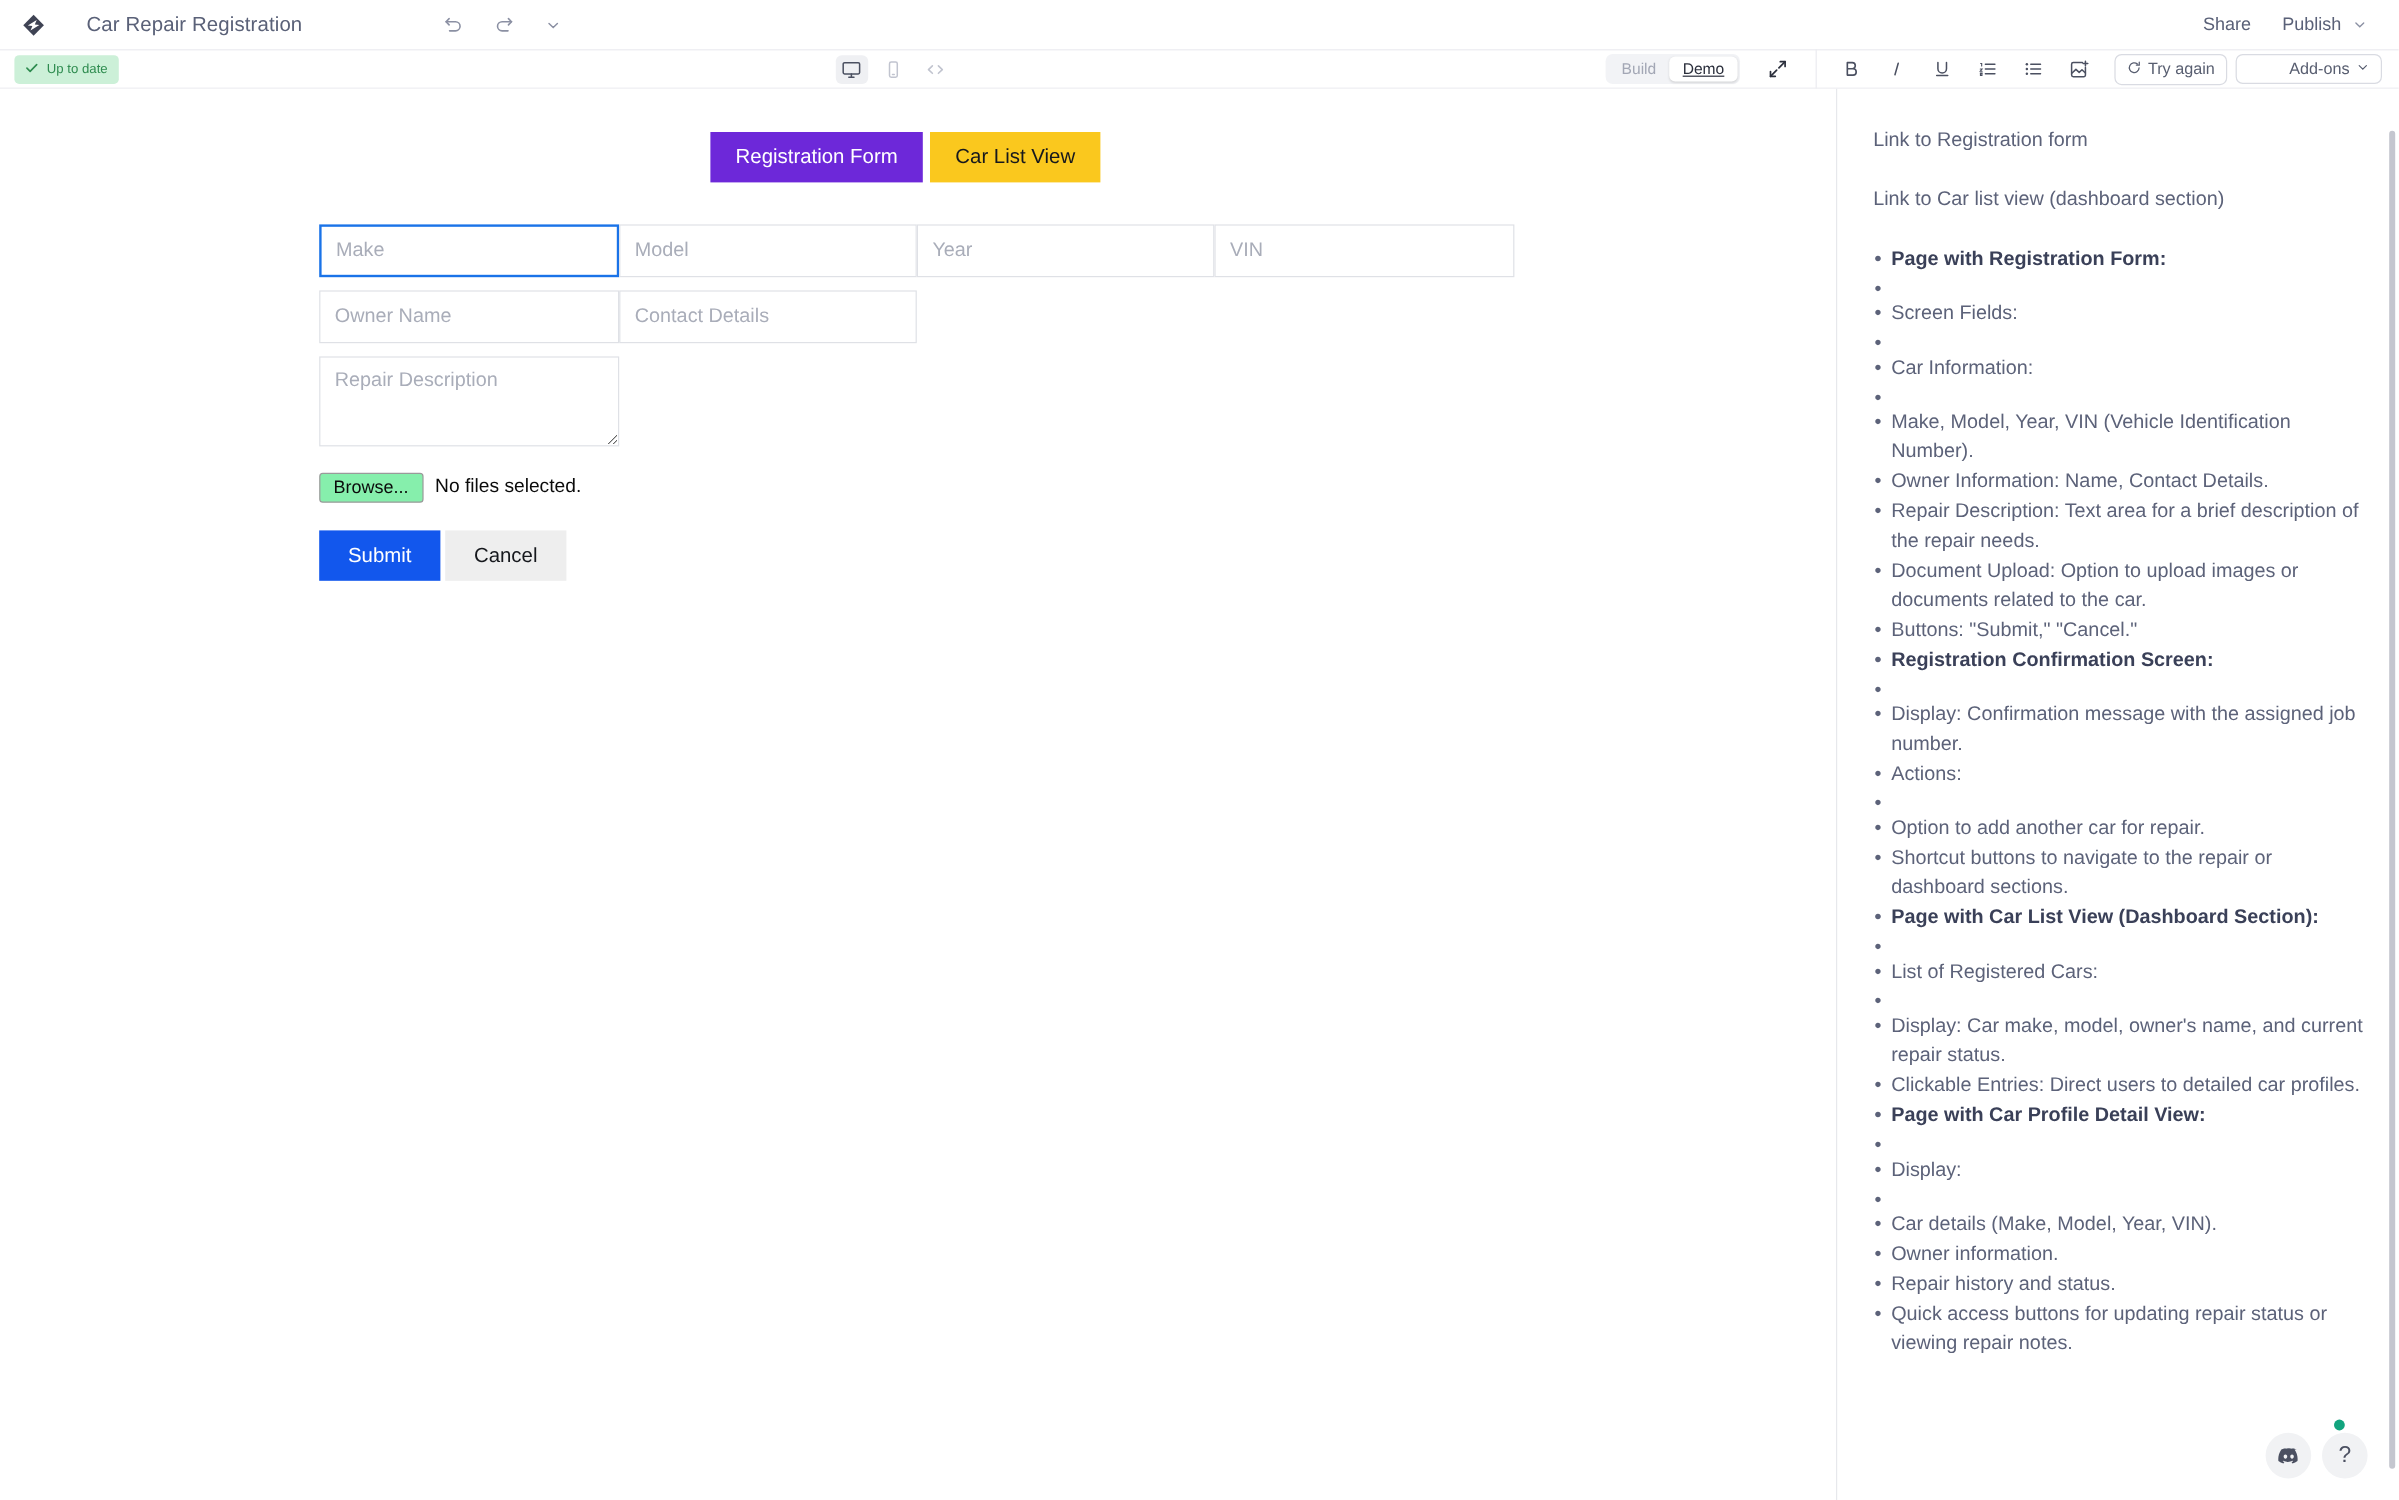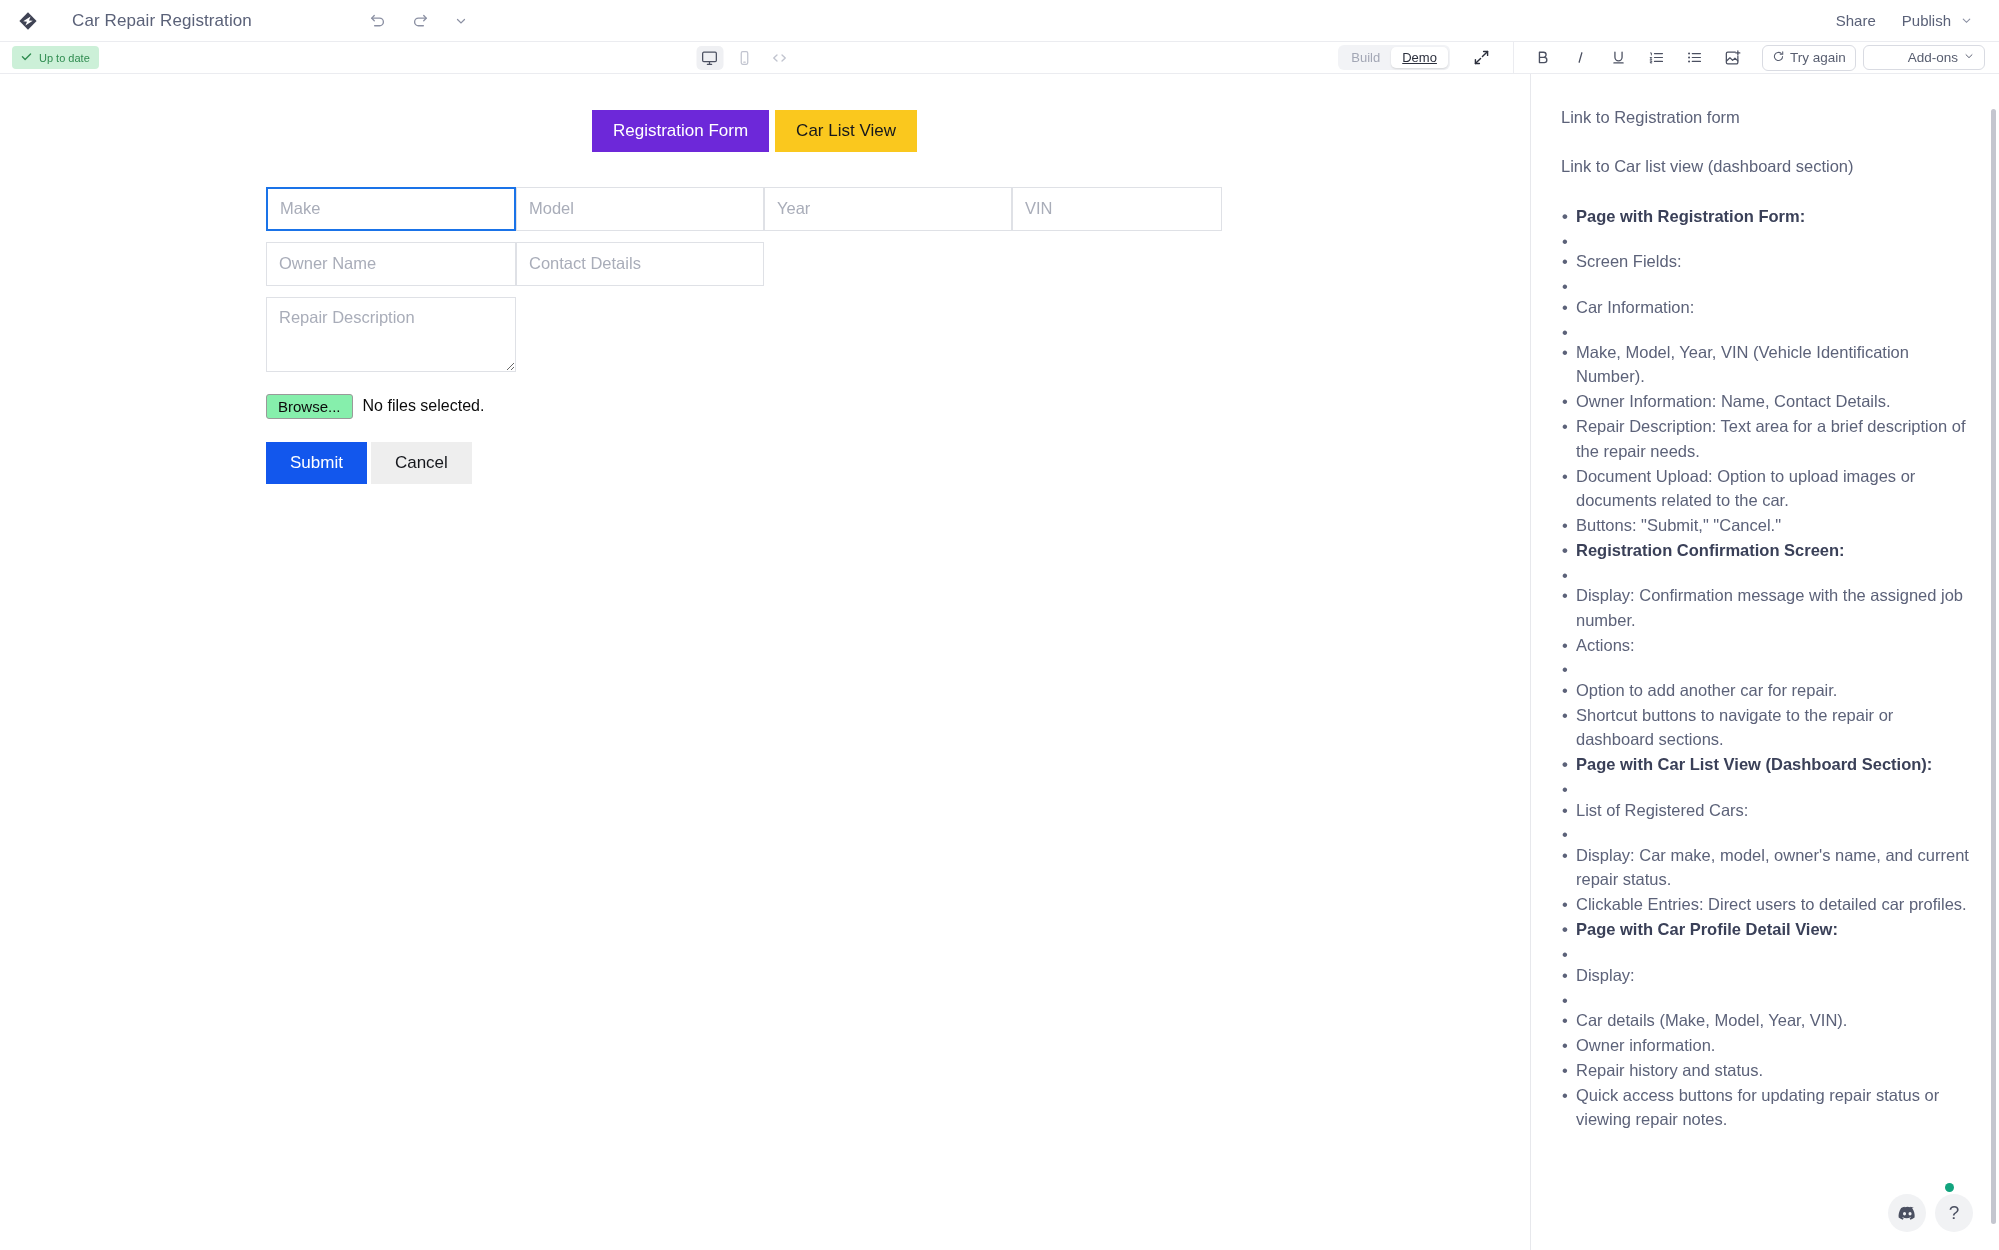--- a/index.html
+++ b/index.html
@@ -194,21 +194,21 @@
     font-family: "Liberation Sans", sans-serif;
     outline: none;
   }
   .fld::placeholder { color: #a9adb9; }
   .fld.focused {
     border: 2px solid #1a73e8;
   }
   .w-make  { width: 250px; }
   .w-model { width: 248px; }
   .w-year  { width: 248px; }
-  .w-vin   { width: 210px; }
+  .w-vin   { width: 250px; }
   .w-owner { width: 250px; }
   .w-contact { width: 248px; }
 
   .ta {
     width: 250px; height: 75px;
     border: 1px solid #dfe1e6;
     background: #fff;
     font-size: 16.5px;
     color: #2b2f3c;
     padding: 10px 12px;

